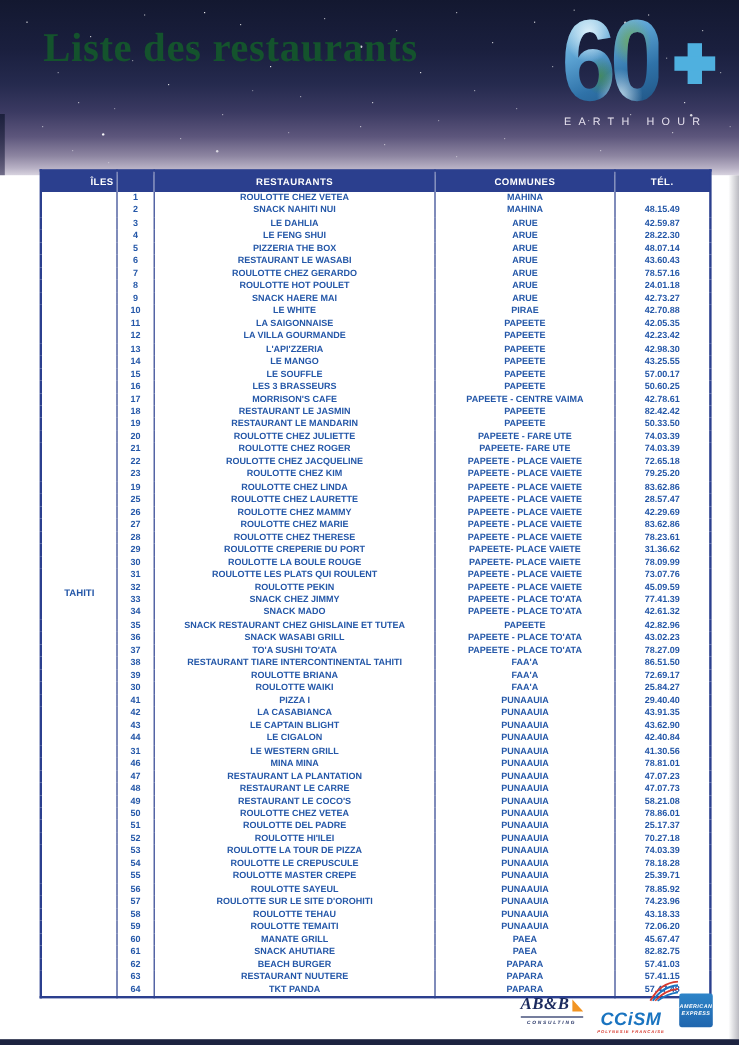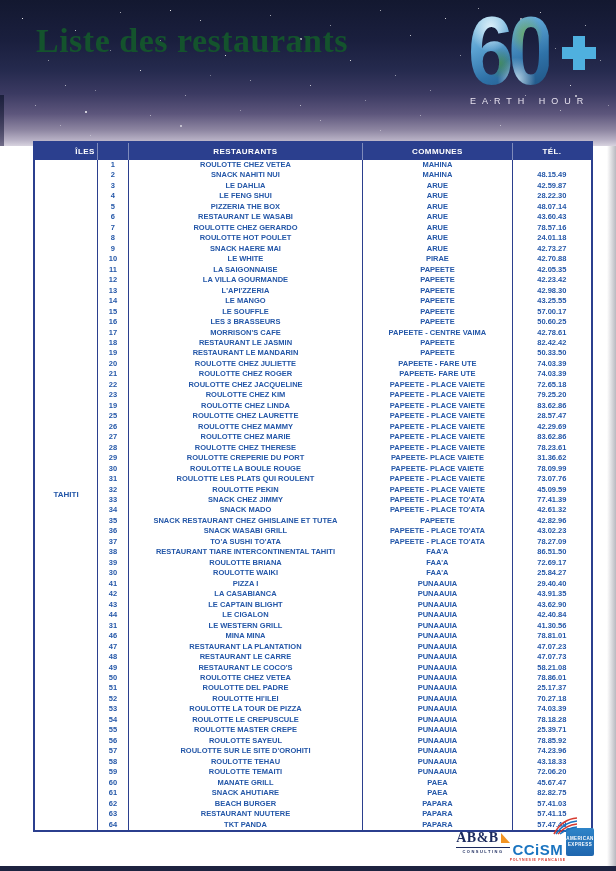--- a/index.html
+++ b/index.html
@@ -94,21 +94,21 @@
     font-size:7.5px;font-weight:bold;color:#2457a8;text-align:center;
     padding:0;height:10.47px;line-height:10.47px;white-space:nowrap;
     overflow:hidden;border-left:1px solid #2b3f8e;border-right:1px solid #2b3f8e;
   }
   .list-table td.island-cell{font-size:8px;vertical-align:middle;}
   
   .right-shadow{position:absolute;right:0;top:146px;bottom:5px;width:9px;z-index:0;
     background:linear-gradient(to right,rgba(185,185,192,0),#b9b9c0);}
   .bottom-bar{position:absolute;left:0;bottom:0;width:616px;height:5px;background:#1d2340;}
   
-  .footer-logos{position:absolute;right:22px;bottom:9px;display:flex;align-items:center;gap:0;z-index:4;}
+  .footer-logos{position:absolute;right:22px;bottom:9px;display:flex;align-items:center;gap:12px;z-index:4;font-style:italic;}
   .abb-logo{text-align:center;}
   .abb-top{display:flex;align-items:center;}
   .abb-text{font-family:"Liberation Serif",serif;font-weight:bold;font-size:14px;color:#1b2a5e;letter-spacing:.5px;}
   .abb-triangle{width:0;height:0;margin-left:2px;border-left:9px solid #f29422;border-top:10px solid transparent;}
   .abb-sub{border-top:1.5px solid #1b2a5e;margin-top:1px;padding-top:1px;
     font-size:4px;letter-spacing:1.5px;color:#1b2a5e;font-weight:bold;}
   .ccism-logo{position:relative;text-align:center;padding-top:22px;}
   .ccism-fan{position:absolute;top:-4px;right:-12px;}
   .ccism-text{font-size:15px;font-weight:bold;color:#1a74c0;letter-spacing:.5px;line-height:14px;}
   .ccism-sub{font-size:3.5px;letter-spacing:.8px;color:#d63a2f;font-weight:bold;margin-top:1px;}

